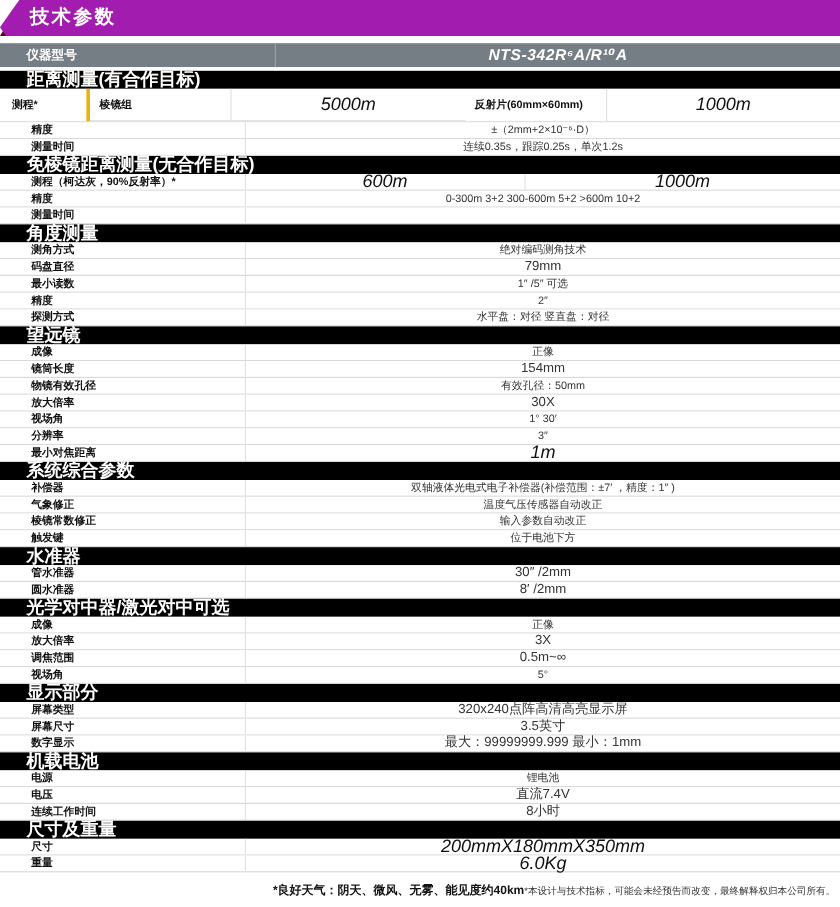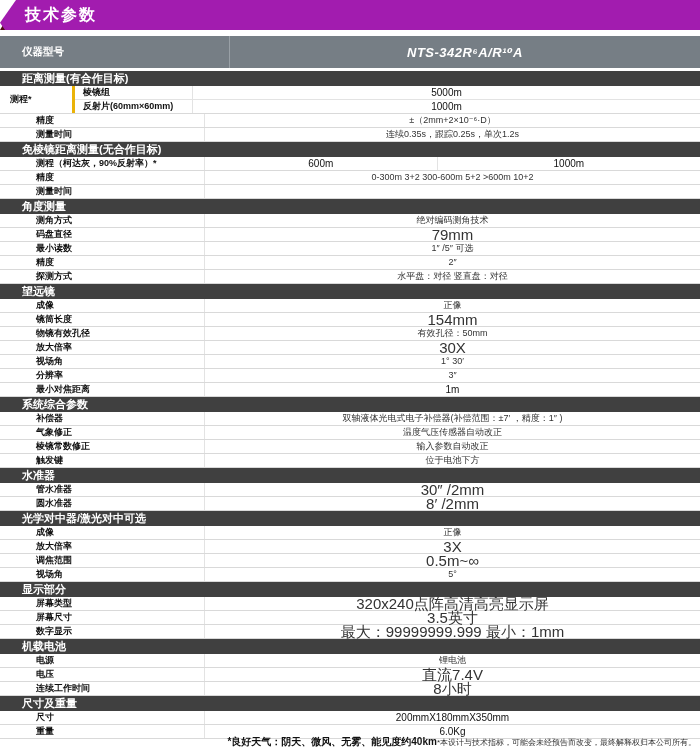--- a/index.html
+++ b/index.html
@@ -15,42 +15,42 @@
     position:absolute;left:0;top:16px;width:15px;height:14px;background:#4f0d13;
     clip-path:polygon(55% 0,100% 100%,0 100%);
   }
   .banner{
     position:absolute;left:0;top:0;right:0;height:30px;background:#a21caf;
     clip-path:polygon(16px 0,100% 0,100% 100%,5px 100%,0 76%);
   }
   .title{padding-left:25px;line-height:29px;font-size:16px;font-weight:bold;color:#fff;letter-spacing:2px;}
   
   .spec-table{margin-top:6px;}
-  .model-row{display:flex;height:32px;background:#767e85;}
+  .model-row{display:flex;height:20px;background:#767e85;}
   .model-label{width:230px;padding-left:22px;display:flex;align-items:center;color:#fff;font-size:10.5px;font-weight:bold;border-right:1px solid #99a0a6;}
   .model-value{flex:1;display:flex;align-items:center;justify-content:center;color:#fff;font-size:13px;font-weight:bold;font-style:italic;letter-spacing:.5px;}
   .gap{height:3px;background:#fff;}
-  .section-bar{height:15px;background:#404040;color:#fff;font-weight:bold;font-size:11px;display:flex;align-items:center;padding-left:22px;}
+  .section-bar{height:15px;background:#000000;color:#fff;font-weight:bold;font-size:15px;display:flex;align-items:center;padding-left:22px;}
   .row{display:flex;height:14px;border-bottom:1px solid #d9d9d9;background:#fff;}
   .row.group{height:28px;}
   .cell{display:flex;align-items:center;line-height:1;}
-  .label{width:205px;padding-left:36px;font-size:9px;font-weight:bold;color:#111;border-right:1px solid #e3e3e3;}
+  .label{width:205px;padding-left:26px;font-size:9px;font-weight:bold;color:#111;border-right:1px solid #e3e3e3;}
   .glabel{width:75px;padding-left:10px;font-size:9px;font-weight:bold;color:#111;border-right:3px solid #eab308;}
-  .gsub{flex:1;display:flex;flex-direction:column;}
+  .gsub{flex:1;display:flex;flex-direction:row;}
   .gsubrow{display:flex;flex:1;}
   .gsubrow.inner{border-bottom:1px solid #e3e3e3;}
   .sublabel{width:118px;padding-left:8px;font-size:9px;font-weight:bold;color:#111;border-right:1px solid #e3e3e3;}
   .value{flex:1;justify-content:center;text-align:center;color:#333;}
   .vsplit{flex:1;display:flex;}
   .vcell{flex:0 0 47%;}
   .vcell:first-child{border-right:1px solid #e3e3e3;}
   .vcell:last-child{flex:1;}
   .sm{font-size:9px;}
-  .md{font-size:15px;}
-  .lg{font-size:10px;color:#111;}
+  .md{font-size:11px;}
+  .lg{font-size:15px;color:#111;font-style:italic;}
   
   .footnotes{position:absolute;left:0;right:0;top:735px;display:flex;justify-content:flex-end;align-items:flex-start;padding:0 4px;}
   .fn-left{font-size:10px;font-weight:bold;color:#111;}
   .fn-right{font-size:8px;color:#333;padding-top:2px;}
 </style>
 </head>
 <body>
 
 <header class="banner-wrap">
   <div class="banner-accent"></div>

